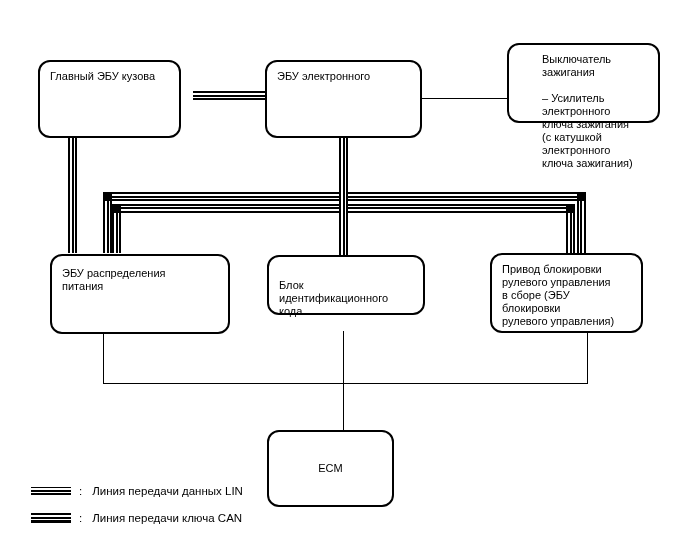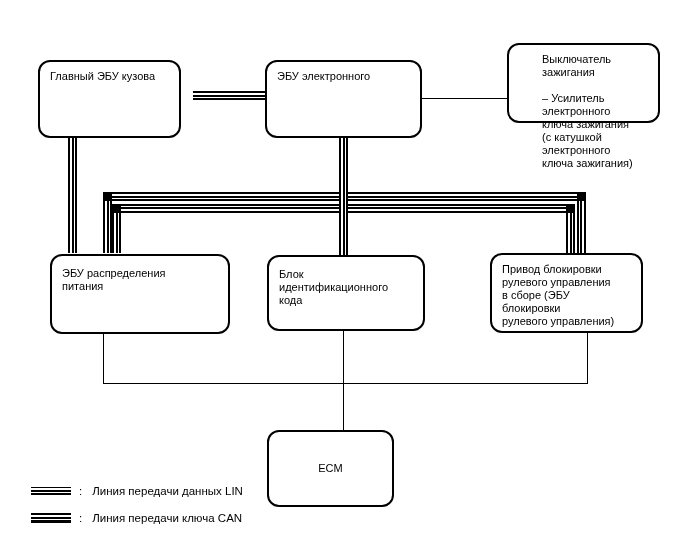--- a/index.html
+++ b/index.html
@@ -22,21 +22,21 @@
     padding: 8px 10px;
     font-size: 11px;
     line-height: 13px;
     white-space: pre-line;
     z-index: 3;
   }
   #box-main-body      { left: 38px;  top: 60px;  width: 143px; height: 78px; }
   #box-certification  { left: 265px; top: 60px;  width: 157px; height: 78px; }
   #box-ignition       { left: 507px; top: 43px;  width: 153px; height: 80px; padding-left: 33px; }
   #box-power-dist     { left: 32px;  top: 254px; width: 180px; height: 80px; padding-top: 11px; margin-left: 18px;}
-  #box-id-code        { left: 267px; top: 255px; width: 158px; height: 76px; padding-top: 11px;}
+  #box-id-code        { left: 267px; top: 255px; width: 158px; height: 60px; padding-top: 22px;}
   #box-steering-lock  { left: 490px; top: 253px; width: 153px; height: 80px; }
   #box-ecm            { left: 267px; top: 430px; width: 127px; height: 77px;
                         display: flex; align-items: center; justify-content: center; }
   
   .bus-h {
     position: absolute; height: 9px; z-index: 1;
     background: linear-gradient(to bottom,
       #000 0px, #000 2px, #fff 2px, #fff 3.5px,
       #000 3.5px, #000 5.5px, #fff 5.5px, #fff 7px,
       #000 7px, #000 9px);

